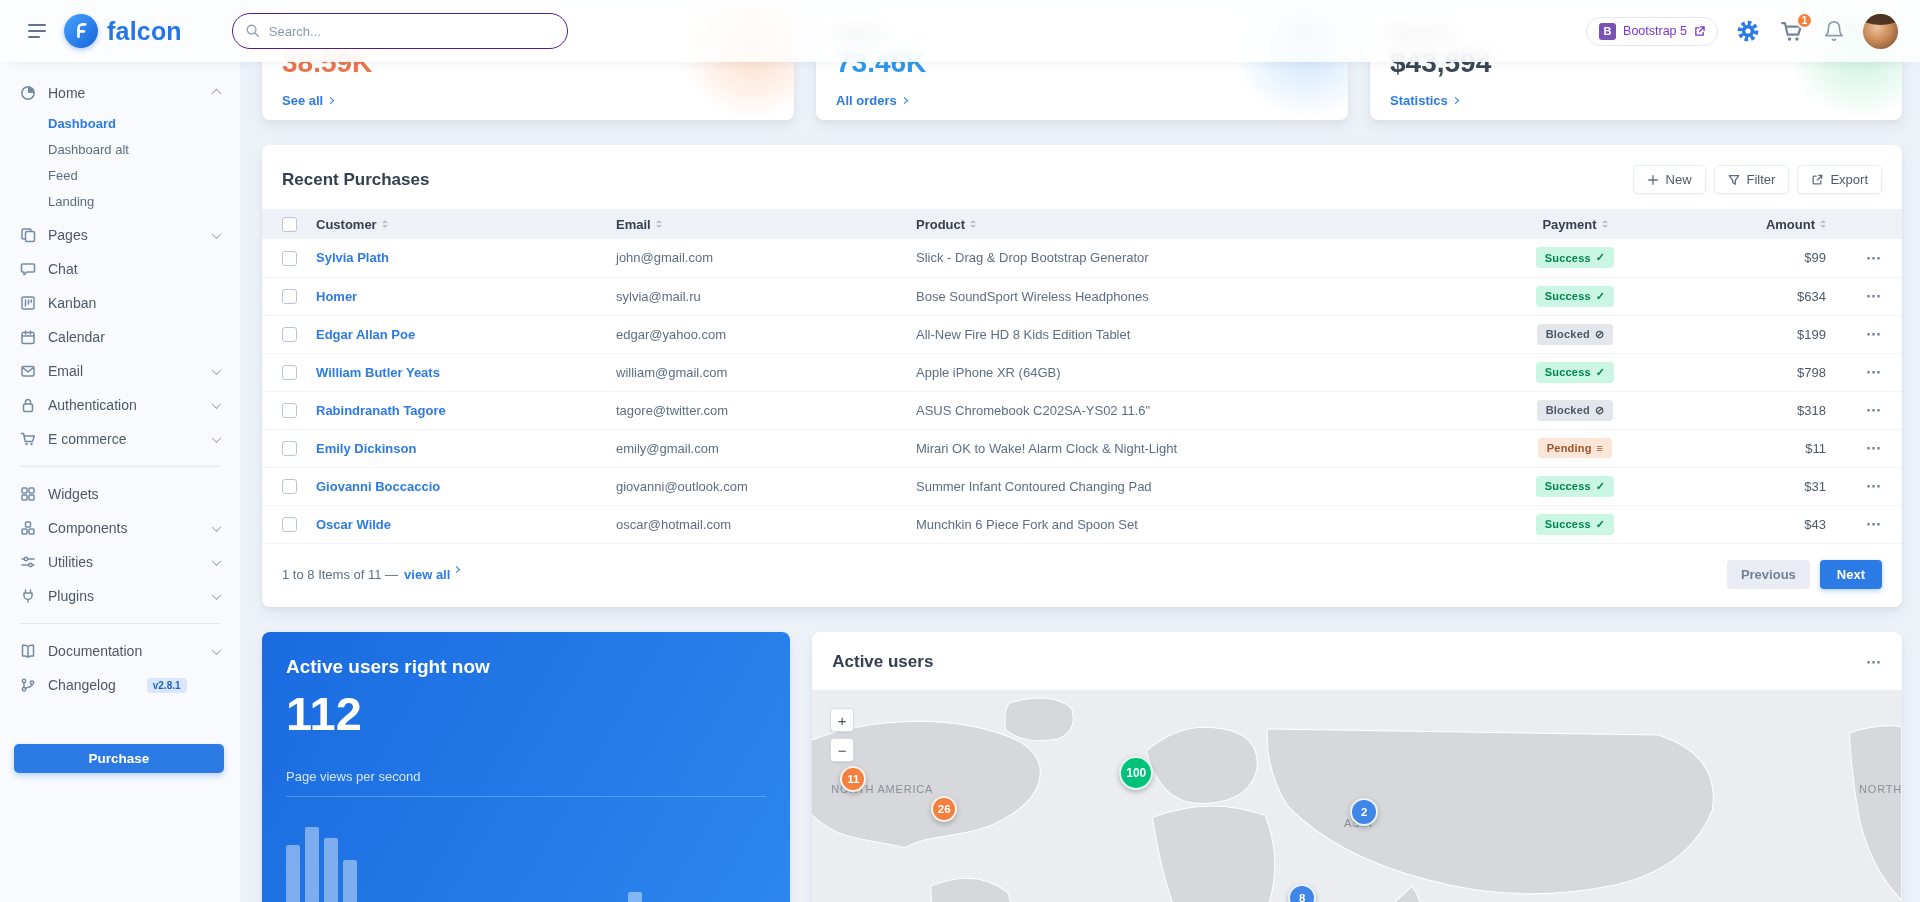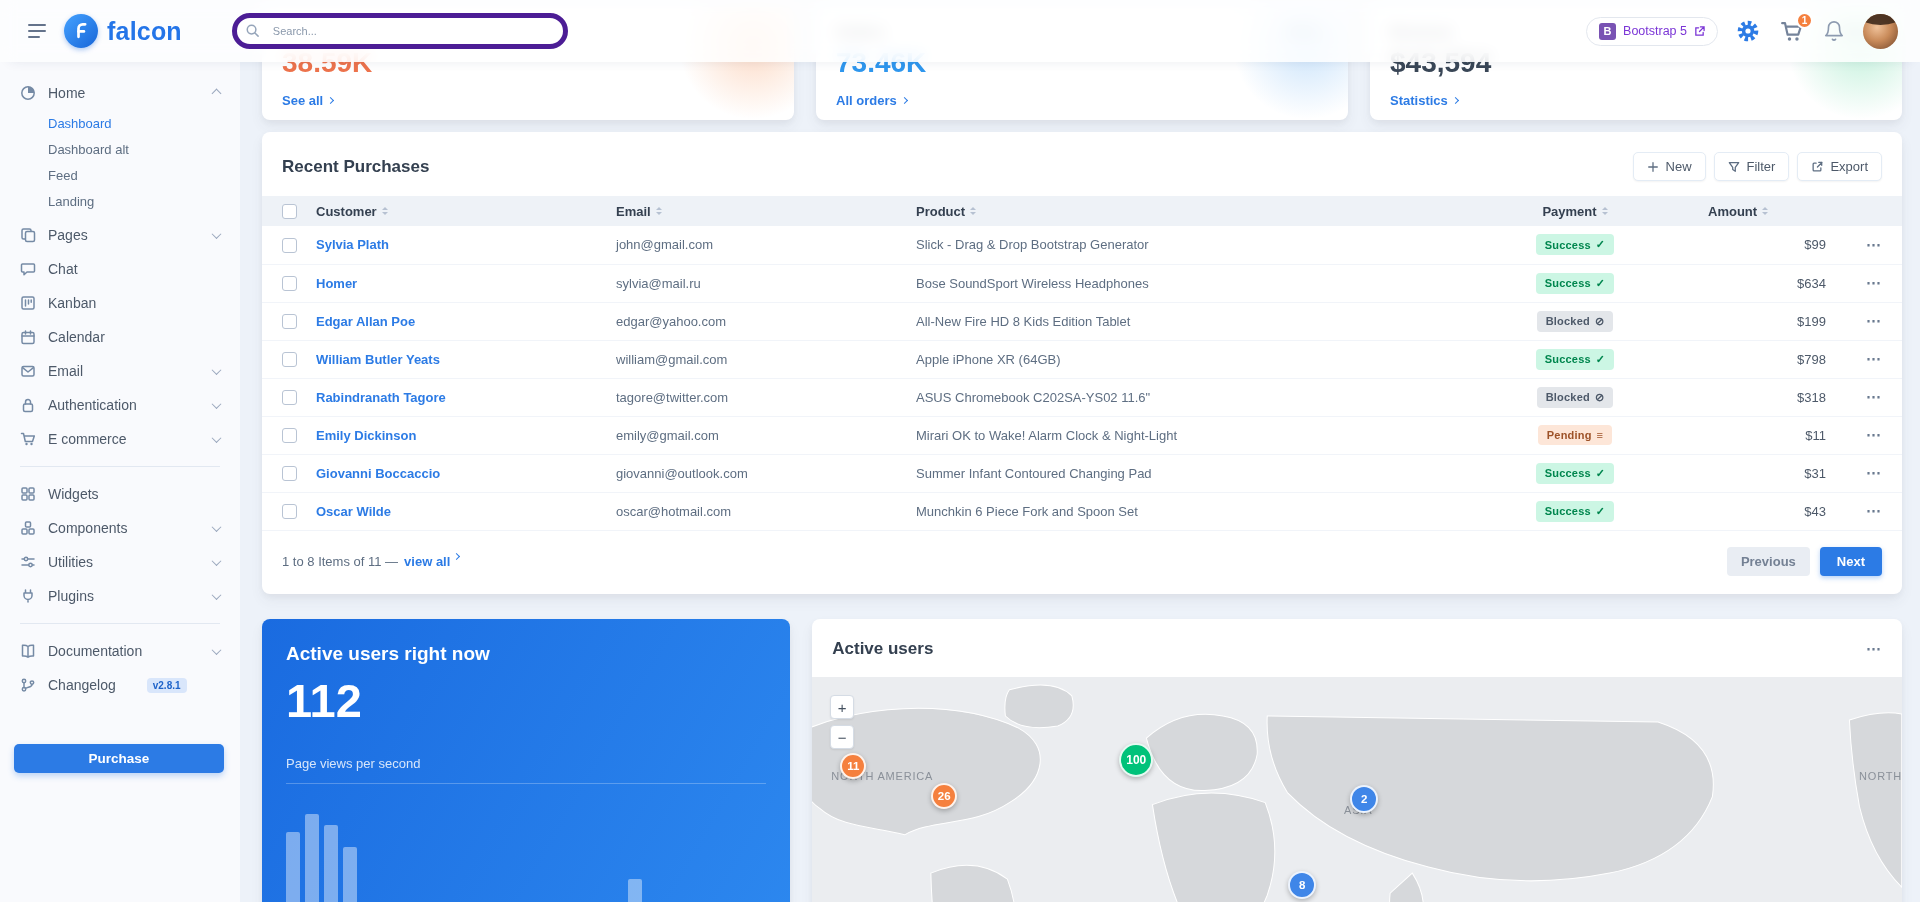--- a/index.html
+++ b/index.html
@@ -12,22 +12,22 @@
     padding:0 22px 0 24px;background:rgba(255,255,255,.84);backdrop-filter:blur(8px);
     -webkit-backdrop-filter:blur(8px);z-index:100;box-shadow:0 8px 12px -10px rgba(36,49,90,.12)}
   .hamburger{display:flex;flex-direction:column;gap:4px;background:none;border:none;cursor:pointer;padding:4px;margin-right:14px}
   .hamburger span{display:block;width:18px;height:2px;background:#64738b;border-radius:2px}
   .hamburger span:nth-child(3){width:12px}
   .brand{display:flex;align-items:center;gap:9px;margin-right:26px;cursor:pointer;text-decoration:none}
   .logo-mark{width:34px;height:34px;border-radius:50%;background:linear-gradient(135deg,#45a2ff,#1665d8);display:flex;align-items:center;justify-content:center;box-shadow:0 2px 5px rgba(22,101,216,.35)}
   .logo-mark svg{width:20px;height:20px}
   .brand-text{font-size:25px;font-weight:700;color:#2475e8;letter-spacing:.2px}
   .search-box{position:relative;width:336px;height:36px;margin-left:24px}
-  .search-box input{width:100%;height:100%;border:5px solid #4c1d95;border-radius:18px;padding:0 16px 0 36px;
-    font-size:11px;color:#ec4899;background:rgba(255,255,255,.92);outline:none;font-family:inherit}
+  .search-box input{width:100%;height:100%;border:1px solid #4c1d95;border-radius:18px;padding:0 16px 0 36px;
+    font-size:13px;color:#ec4899;background:rgba(255,255,255,.92);outline:none;font-family:inherit}
   .search-box input::placeholder{color:#8a98ab}
   .search-ic{position:absolute;left:13px;top:10px;width:15px;height:15px}
   .nav-right{margin-left:auto;display:flex;align-items:center;gap:16px}
   .bs-pill{display:flex;align-items:center;gap:7px;border:1px solid #e3e7ee;background:#fff;border-radius:16px;padding:5px 12px;cursor:pointer}
   .bs-b{width:17px;height:17px;border-radius:3px;background:#7952b3;color:#fff;font-size:11px;font-weight:700;display:flex;align-items:center;justify-content:center}
   .bs-label{font-size:12.5px;font-weight:400;color:#7b35d6}
   .icon-btn{position:relative;background:none;border:none;cursor:pointer;display:flex;padding:2px}
   .cart-badge{position:absolute;top:-6px;right:-8px;background:#f5803e;color:#fff;font-size:10px;font-weight:700;
     min-width:17px;height:17px;border-radius:9px;display:flex;align-items:center;justify-content:center;border:2px solid #fff}
   .avatar{width:35px;height:35px;border-radius:50%;border:none;cursor:pointer;position:relative;overflow:hidden;
@@ -38,21 +38,21 @@
   .sidebar{position:fixed;top:62px;left:0;bottom:0;width:240px;background:#f9fafd;padding:14px 16px 0 20px;z-index:50}
   .snav-item{display:flex;align-items:center;gap:11px;height:34px;cursor:pointer}
   .sicon{width:17px;display:flex;align-items:center}
   .sicon svg{width:16px;height:16px;stroke:#758aa5;fill:none;stroke-width:1.5;stroke-linecap:round;stroke-linejoin:round}
   .slabel{font-size:14px;font-weight:500;color:#4d5969}
   .chev{width:7px;height:7px;border-right:1.6px solid #9aa7bd;border-bottom:1.6px solid #9aa7bd;margin-left:auto;margin-right:4px}
   .chev.down{transform:rotate(45deg) translate(-1px,-1px)}
   .chev.up{transform:rotate(-135deg)}
   .snav-sub{display:flex;flex-direction:column;padding:0 0 4px 28px}
   .ssub{font-size:13px;color:#5e6e82;height:26px;display:flex;align-items:center;cursor:pointer;text-decoration:none}
-  .ssub.active{color:#2c7be5;font-weight:400}
+  .ssub.active{color:#2c7be5;font-weight:700}
   .sdivider{border:0;border-top:1px solid #e2e8f1;margin:10px 4px 10px 0}
   .clog-badge{background:#d9e6fb;color:#1e63c9;font-size:10px;font-weight:700;padding:2px 6px;border-radius:4px;margin-left:20px}
   .purchase-btn{margin:42px 4px 0 -6px;width:210px;height:29px;background:#2c7be5;color:#fff;font-size:13.5px;font-weight:600;
     border:none;border-radius:5px;cursor:pointer;box-shadow:0 3px 6px rgba(44,123,229,.3)}
 
   
   .main{position:absolute;left:262px;top:0;width:1640px}
   .card{background:#fff;border-radius:8px;box-shadow:0 7px 14px rgba(65,69,88,.06),0 3px 6px rgba(0,0,0,.04);position:relative}
 
   .stats-row{display:grid;grid-template-columns:1fr 1fr 1fr;gap:22px;margin-top:8px}
@@ -64,30 +64,30 @@
   .stat-head{display:flex;align-items:center;justify-content:space-between;margin-bottom:8px;min-height:18px}
   .stat-title{font-size:15px;font-weight:600;color:#344050}
   .stat-period{font-size:12px;color:#748194;display:flex;align-items:center;gap:6px;cursor:pointer}
   .chev-sm{width:5px;height:5px;border-right:1.4px solid #9aa7bd;border-bottom:1.4px solid #9aa7bd;transform:rotate(45deg) translate(-1px,-1px)}
   .stat-value{font-size:28px;font-weight:600;line-height:1.05}
   .v-orange{color:#ed734c}.v-blue{color:#2f97ee}.v-dark{color:#3a4757}
   .stat-link{margin-top:auto;font-size:13px;font-weight:600;color:#2c7be5;display:inline-flex;align-items:center;gap:5px;cursor:pointer;text-decoration:none;z-index:2}
   .chev-r{width:5px;height:5px;border-right:1.5px solid currentColor;border-top:1.5px solid currentColor;transform:rotate(45deg)}
 
   
-  .table-card{margin-top:12px;height:462px;overflow:hidden}
+  .table-card{margin-top:25px;height:462px;overflow:hidden}
   .tc-header{display:flex;align-items:center;justify-content:space-between;padding:20px 20px 15px}
   .tc-title{font-size:17px;font-weight:600;color:#344050}
   .tc-actions{display:flex;gap:8px}
   .btn-ghost{display:inline-flex;align-items:center;gap:7px;background:#fff;border:1px solid #e4ecf5;border-radius:5px;
     padding:6px 13px;font-size:13px;font-weight:500;color:#4d5969;cursor:pointer;box-shadow:0 1px 2px rgba(0,0,0,.05)}
   .btn-ghost svg{width:12px;height:12px;stroke:#5e6e82;fill:none;stroke-width:1.5;stroke-linecap:round;stroke-linejoin:round}
   table{width:100%;border-collapse:collapse;table-layout:fixed}
   thead th{background:#eef2f7;height:30px;font-size:13px;font-weight:700;color:#344050;text-align:left;padding:0 8px}
-  th.t-center{text-align:center}th.t-right{padding-right:20px}
+  th.t-center{text-align:center}th.t-right{text-align:right;padding-right:20px}
   .th-wrap{display:inline-flex;align-items:center;gap:5px}
   .sort{display:inline-flex;flex-direction:column;gap:2px}
   .sort i{display:block;width:0;height:0;border:3px solid transparent}
   .sort .su{border-bottom-color:#b6c1d2;border-top-width:0}
   .sort .sd{border-top-color:#b6c1d2;border-bottom-width:0}
   tbody td{height:38px;font-size:13px;color:#5e6e82;padding:0 8px;border-bottom:1px solid #f1f4f9}
   td.cb,th.cb{padding-left:20px}
   .rowcheck{appearance:none;width:15px;height:15px;border:1px solid #b9c4d4;border-radius:3px;background:#fff;cursor:pointer;vertical-align:middle}
   td.cust a{color:#2c7be5;font-weight:600;text-decoration:none;cursor:pointer}
   td.pay{text-align:center}

